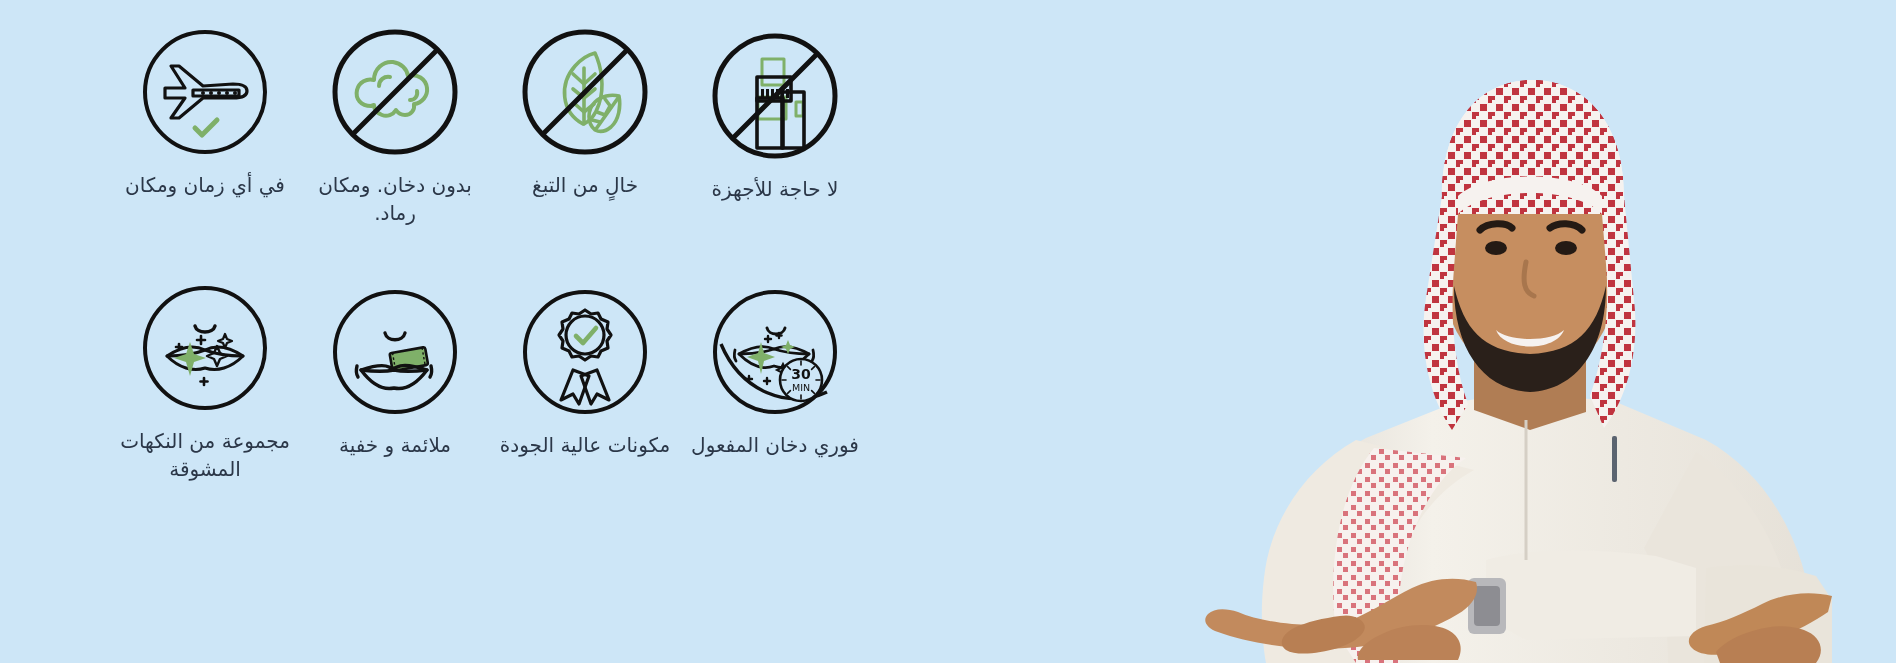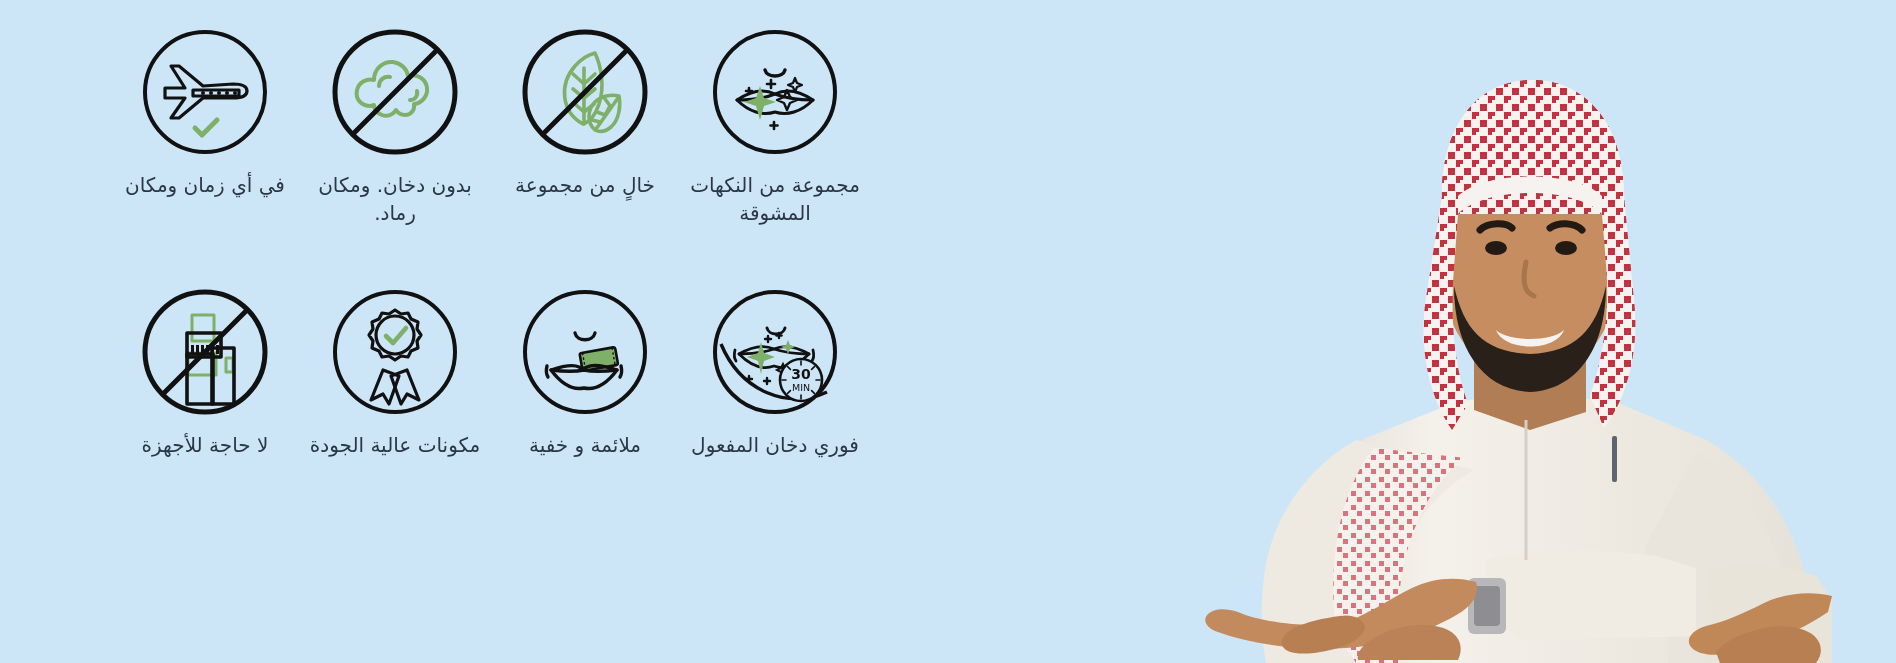--- a/index.html
+++ b/index.html
@@ -148,21 +148,49 @@
             <path d="M74 102 C66 95 66 82 74 74 C80 68 90 66 98 68
                      C100 78 98 92 90 99 C84 104 78 104 74 102 Z"></path>
             <path d="M75 101 L97 70"></path>
             <path d="M84 87 L76 84 M84 87 L89 78
                      M79 94 L71 92 M90 79 L84 71"></path>
           </g>
           <circle cx="64" cy="64" r="60" fill="none" stroke="#111" stroke-width="5"></circle>
           <line x1="22" y1="106" x2="106" y2="22" stroke="#111" stroke-width="5" stroke-linecap="round"></line>
         </svg>
       </div>
-      <div class="benefit-label">خالٍ من مجموعة</div>
+      <div class="benefit-label">خالٍ من التبغ</div>
+    </div>
+
+    <div class="benefit-item row-two">
+      <div class="icon-circle">
+        <svg width="128" height="128" viewBox="0 0 128 128">
+          <g fill="none" stroke="#7fb069" stroke-width="3" stroke-linejoin="round">
+            <rect x="51" y="27" width="22" height="26"></rect>
+            <rect x="47" y="65" width="28" height="22"></rect>
+            <rect x="85" y="70" width="7" height="14"></rect>
+          </g>
+          <g fill="none" stroke="#111" stroke-width="3.6" stroke-linejoin="round">
+            <rect x="46" y="45" width="34" height="24"></rect>
+            <rect x="46" y="66" width="26" height="50"></rect>
+            <rect x="71" y="60" width="22" height="56"></rect>
+          </g>
+          <g fill="#111">
+            <rect x="50" y="57" width="3" height="9"></rect>
+            <rect x="55" y="57" width="3" height="9"></rect>
+            <rect x="60" y="57" width="3" height="9"></rect>
+            <rect x="65" y="57" width="3" height="9"></rect>
+            <rect x="70" y="57" width="3" height="9"></rect>
+            <rect x="75" y="57" width="3" height="9"></rect>
+          </g>
+          <circle cx="64" cy="64" r="60" fill="none" stroke="#111" stroke-width="5"></circle>
+          <line x1="22" y1="106" x2="106" y2="22" stroke="#111" stroke-width="5" stroke-linecap="round"></line>
+        </svg>
+      </div>
+      <div class="benefit-label">لا حاجة للأجهزة</div>
     </div>
 
     <div class="benefit-item">
       <div class="icon-circle">
         <svg width="128" height="128" viewBox="0 0 128 128">
           <circle cx="64" cy="64" r="60" fill="none" stroke="#111" stroke-width="4"></circle>
           <path d="M54 42 C56 50 72 50 74 42" fill="none" stroke="#111" stroke-width="3.4" stroke-linecap="round"></path>
           <g fill="none" stroke="#111" stroke-width="3" stroke-linecap="round" stroke-linejoin="round">
             <path d="M26 72 C38 64 52 60 64 66 C76 60 90 64 102 72
                      C90 84 76 88 64 84 C52 88 38 84 26 72 Z"></path>
@@ -180,83 +208,55 @@
               <line x1="59.5" y1="97.5" x2="66.5" y2="97.5"></line>
           </g>
         </svg>
       </div>
       <div class="benefit-label">مجموعة من النكهات المشوقة</div>
     </div>
 
     <div class="benefit-item row-two">
       <div class="icon-circle">
         <svg width="128" height="128" viewBox="0 0 128 128">
-          <g fill="none" stroke="#7fb069" stroke-width="3" stroke-linejoin="round">
-            <rect x="51" y="27" width="22" height="26"></rect>
-            <rect x="47" y="65" width="28" height="22"></rect>
-            <rect x="85" y="70" width="7" height="14"></rect>
-          </g>
-          <g fill="none" stroke="#111" stroke-width="3.6" stroke-linejoin="round">
-            <rect x="46" y="45" width="34" height="24"></rect>
-            <rect x="46" y="66" width="26" height="50"></rect>
-            <rect x="71" y="60" width="22" height="56"></rect>
-          </g>
-          <g fill="#111">
-            <rect x="50" y="57" width="3" height="9"></rect>
-            <rect x="55" y="57" width="3" height="9"></rect>
-            <rect x="60" y="57" width="3" height="9"></rect>
-            <rect x="65" y="57" width="3" height="9"></rect>
-            <rect x="70" y="57" width="3" height="9"></rect>
-            <rect x="75" y="57" width="3" height="9"></rect>
-          </g>
-          <circle cx="64" cy="64" r="60" fill="none" stroke="#111" stroke-width="5"></circle>
-          <line x1="22" y1="106" x2="106" y2="22" stroke="#111" stroke-width="5" stroke-linecap="round"></line>
-        </svg>
-      </div>
-      <div class="benefit-label">لا حاجة للأجهزة</div>
+          <circle cx="64" cy="64" r="60" fill="none" stroke="#111" stroke-width="4"></circle>
+          <path d="M54 45 C56 54 72 54 74 45" fill="none" stroke="#111" stroke-width="3.4" stroke-linecap="round"></path>
+          <g transform="rotate(-10 78 72)">
+            <rect x="60" y="62" width="36" height="18" rx="2" fill="#7fb069" stroke="#111" stroke-width="2.6"></rect>
+            <g stroke="#111" stroke-width="1.4" stroke-dasharray="2.4 2.4">
+              <line x1="63" y1="62" x2="63" y2="80"></line>
+              <line x1="93" y1="62" x2="93" y2="80"></line>
+            </g>
+          </g>
+          <g fill="none" stroke="#111" stroke-width="3.4" stroke-linecap="round" stroke-linejoin="round">
+            <path d="M30 82 C42 78 52 76 58 79 C61 81 63 81 66 79 C72 76 84 78 96 82
+                     C84 98 72 102 63 100 C54 102 42 98 30 82 Z"></path>
+            <path d="M30 82 C46 84 54 84 63 82 C72 84 80 84 96 82"></path>
+            <path d="M26 78 C25 82 25 86 27 89"></path>
+            <path d="M100 78 C101 82 101 86 99 89"></path>
+          </g>
+        </svg>
+      </div>
+      <div class="benefit-label">ملائمة و خفية</div>
     </div>
 
     <div class="benefit-item row-two">
       <div class="icon-circle">
         <svg width="128" height="128" viewBox="0 0 128 128">
           <circle cx="64" cy="64" r="60" fill="none" stroke="#111" stroke-width="4"></circle>
           <path d="M52 82 L40 112 L52 106 L58 116 L68 88 Z" fill="none" stroke="#111" stroke-width="3.2" stroke-linejoin="round"></path>
           <path d="M76 82 L88 112 L76 106 L70 116 L60 88 Z" fill="none" stroke="#111" stroke-width="3.2" stroke-linejoin="round"></path>
           <path d="M64 22 L70 26 L77 25 L80 31 L87 34 L86 41 L90 47 L86 53 L87 60
                    L80 63 L77 69 L70 68 L64 72 L58 68 L51 69 L48 63 L41 60 L42 53
                    L38 47 L42 41 L41 34 L48 31 L51 25 L58 26 Z" fill="none" stroke="#111" stroke-width="3.2" stroke-linejoin="round"></path>
           <circle cx="64" cy="47" r="19" fill="none" stroke="#111" stroke-width="3.2"></circle>
           <path d="M55 48 L62 55 L75 40" fill="none" stroke="#7fb069" stroke-width="4.6" stroke-linecap="round" stroke-linejoin="round"></path>
         </svg>
       </div>
       <div class="benefit-label">مكونات عالية الجودة</div>
-    </div>
-
-    <div class="benefit-item row-two">
-      <div class="icon-circle">
-        <svg width="128" height="128" viewBox="0 0 128 128">
-          <circle cx="64" cy="64" r="60" fill="none" stroke="#111" stroke-width="4"></circle>
-          <path d="M54 45 C56 54 72 54 74 45" fill="none" stroke="#111" stroke-width="3.4" stroke-linecap="round"></path>
-          <g transform="rotate(-10 78 72)">
-            <rect x="60" y="62" width="36" height="18" rx="2" fill="#7fb069" stroke="#111" stroke-width="2.6"></rect>
-            <g stroke="#111" stroke-width="1.4" stroke-dasharray="2.4 2.4">
-              <line x1="63" y1="62" x2="63" y2="80"></line>
-              <line x1="93" y1="62" x2="93" y2="80"></line>
-            </g>
-          </g>
-          <g fill="none" stroke="#111" stroke-width="3.4" stroke-linecap="round" stroke-linejoin="round">
-            <path d="M30 82 C42 78 52 76 58 79 C61 81 63 81 66 79 C72 76 84 78 96 82
-                     C84 98 72 102 63 100 C54 102 42 98 30 82 Z"></path>
-            <path d="M30 82 C46 84 54 84 63 82 C72 84 80 84 96 82"></path>
-            <path d="M26 78 C25 82 25 86 27 89"></path>
-            <path d="M100 78 C101 82 101 86 99 89"></path>
-          </g>
-        </svg>
-      </div>
-      <div class="benefit-label">ملائمة و خفية</div>
     </div>
 
     <div class="benefit-item row-two">
       <div class="icon-circle">
         <svg width="128" height="128" viewBox="0 0 128 128">
           <circle cx="64" cy="64" r="60" fill="none" stroke="#111" stroke-width="4"></circle>
           <path d="M10 56 C30 104 78 122 116 104" fill="none" stroke="#111" stroke-width="3.4"></path>
           <path d="M56 40 C58 48 72 48 74 40" fill="none" stroke="#111" stroke-width="3" stroke-linecap="round"></path>
           <g fill="none" stroke="#111" stroke-width="2.8" stroke-linecap="round" stroke-linejoin="round">
             <path d="M28 66 C40 59 52 56 63 61 C74 56 86 59 98 66

